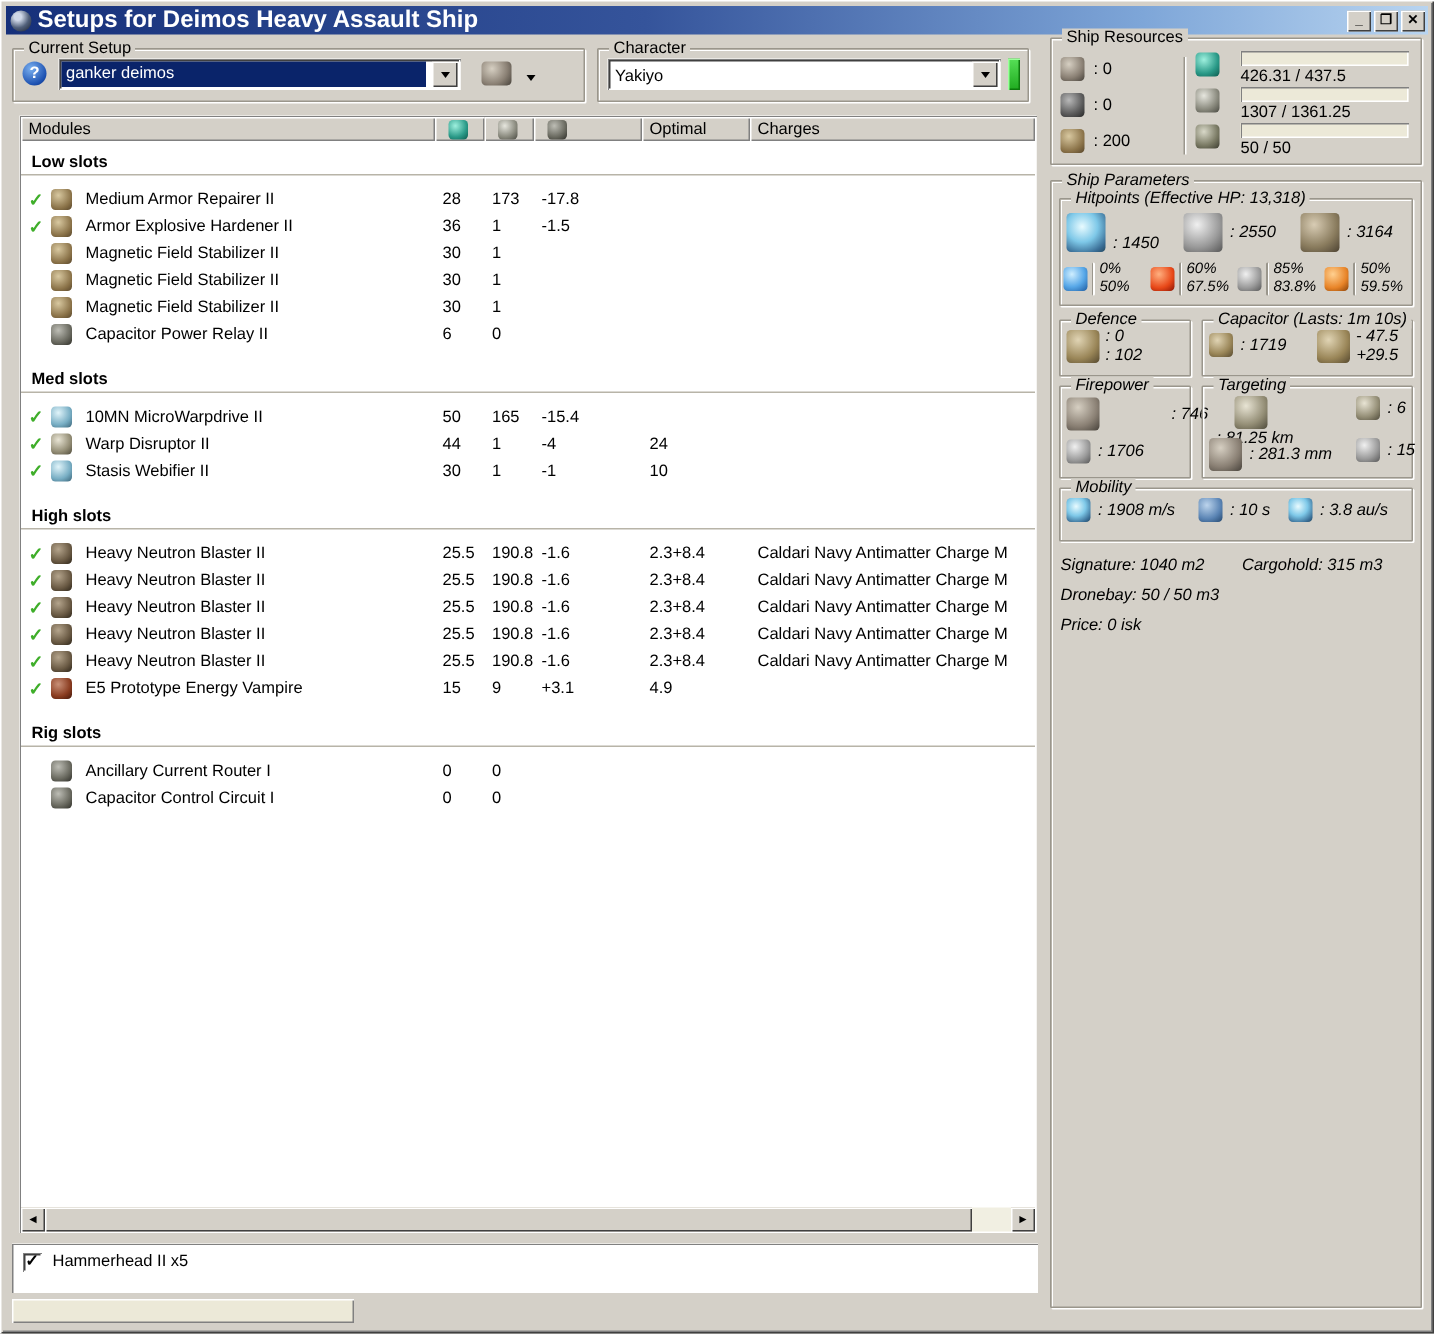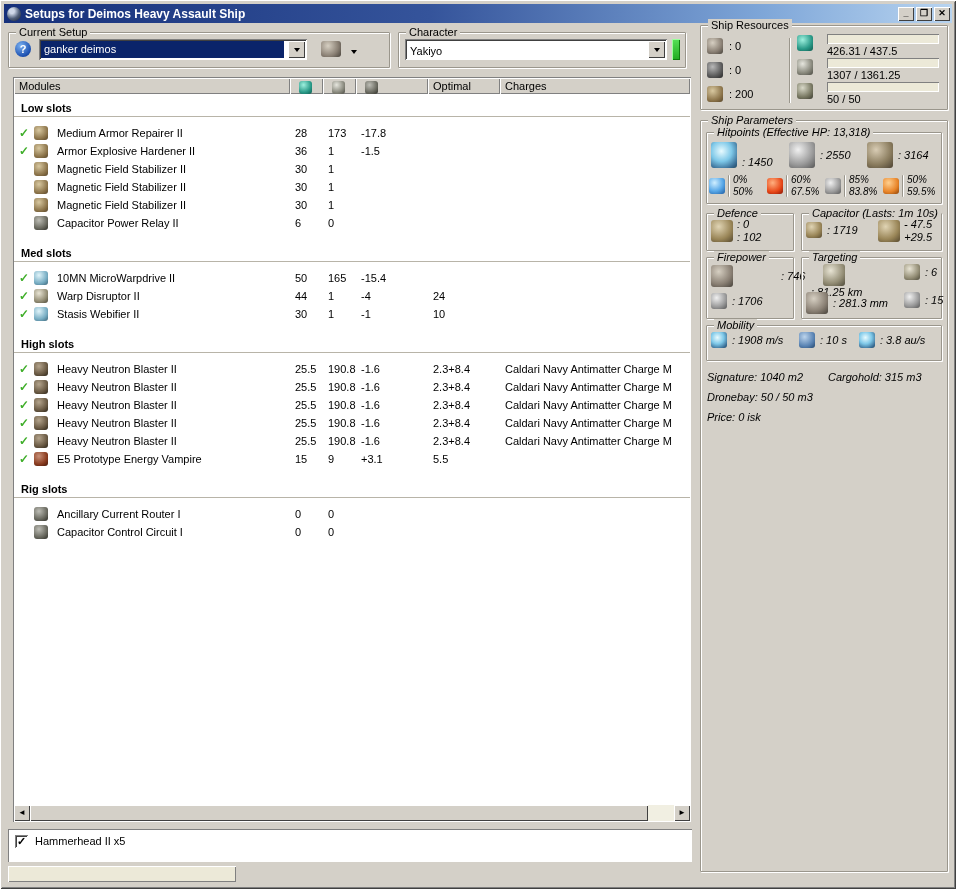--- a/index.html
+++ b/index.html
@@ -6,21 +6,21 @@
   *{box-sizing:border-box;font-family:"Liberation Sans",sans-serif;}
   .window{position:relative;width:956px;height:889px;background:#d4d0c8;
     box-shadow:inset 1px 1px 0 #ffffff,inset -1px -1px 0 #404040,inset 2px 2px 0 #d4d0c8,inset -2px -2px 0 #808080;
     overflow:hidden;font-size:11px;color:#000;}
   
   .titlebar{position:absolute;left:4px;top:4px;right:4px;height:19px;
     background:linear-gradient(90deg,#16307a 0%,#35549b 45%,#7ea6d8 80%,#b8d4f0 100%);
     display:flex;align-items:center;padding:0 2px;}
   .app-ico{width:14px;height:14px;border-radius:50%;margin:0 4px 0 1px;
     background:radial-gradient(circle at 35% 30%,#cfd8e8 0 18%,#51607a 55%,#161c28 100%);}
-  .title-text{color:#fff;font-weight:bold;font-size:12px;flex:1;white-space:nowrap;}
+  .title-text{color:#fff;font-weight:bold;font-size:16px;flex:1;white-space:nowrap;}
   .winbtn{width:16px;height:14px;margin-left:2px;background:#d4d0c8;
     box-shadow:inset 1px 1px 0 #fff,inset -1px -1px 0 #404040;
     font-size:9px;line-height:13px;text-align:center;font-weight:bold;color:#000;}
   
   .group{position:absolute;border:1px solid #9a968c;border-radius:1px;
     box-shadow:inset 1px 1px 0 #fff,1px 1px 0 #fff;}
   .legend{position:absolute;top:-7px;left:7px;background:#d4d0c8;padding:0 3px;white-space:nowrap;line-height:12px;}
   
   .combo{position:absolute;height:21px;background:#fff;
     box-shadow:inset 1px 1px 0 #808080,inset -1px -1px 0 #fff,inset 2px 2px 0 #404040;
@@ -308,21 +308,21 @@
     <span class="num">2.3+8.4</span>
     <span class="chg">Caldari Navy Antimatter Charge M</span>
   </div>
           <div class="mod-row">
     <span class="check">✓</span>
     <span class="pic mico" data-icon="nosferatu"></span>
     <span class="name">E5 Prototype Energy Vampire</span>
     <span class="num">15</span>
     <span class="num">9</span>
     <span class="num">+3.1</span>
-    <span class="num">5.5</span>
+    <span class="num">4.9</span>
     <span class="chg"></span>
   </div>
         </div>
         <div class="sec">
     <div class="sec-title">Rig slots</div>
   <div class="mod-row">
     <span class="check"></span>
     <span class="pic mico" data-icon="rig"></span>
     <span class="name">Ancillary Current Router I</span>
     <span class="num">0</span>

